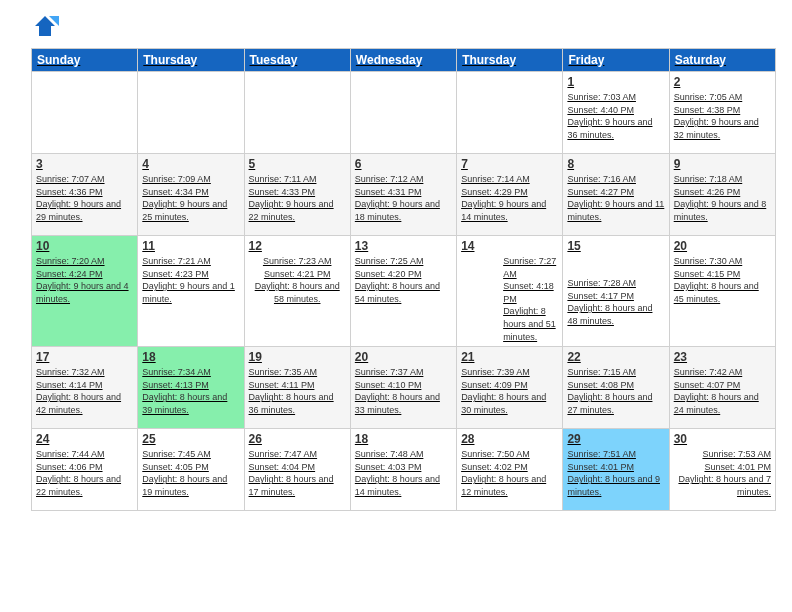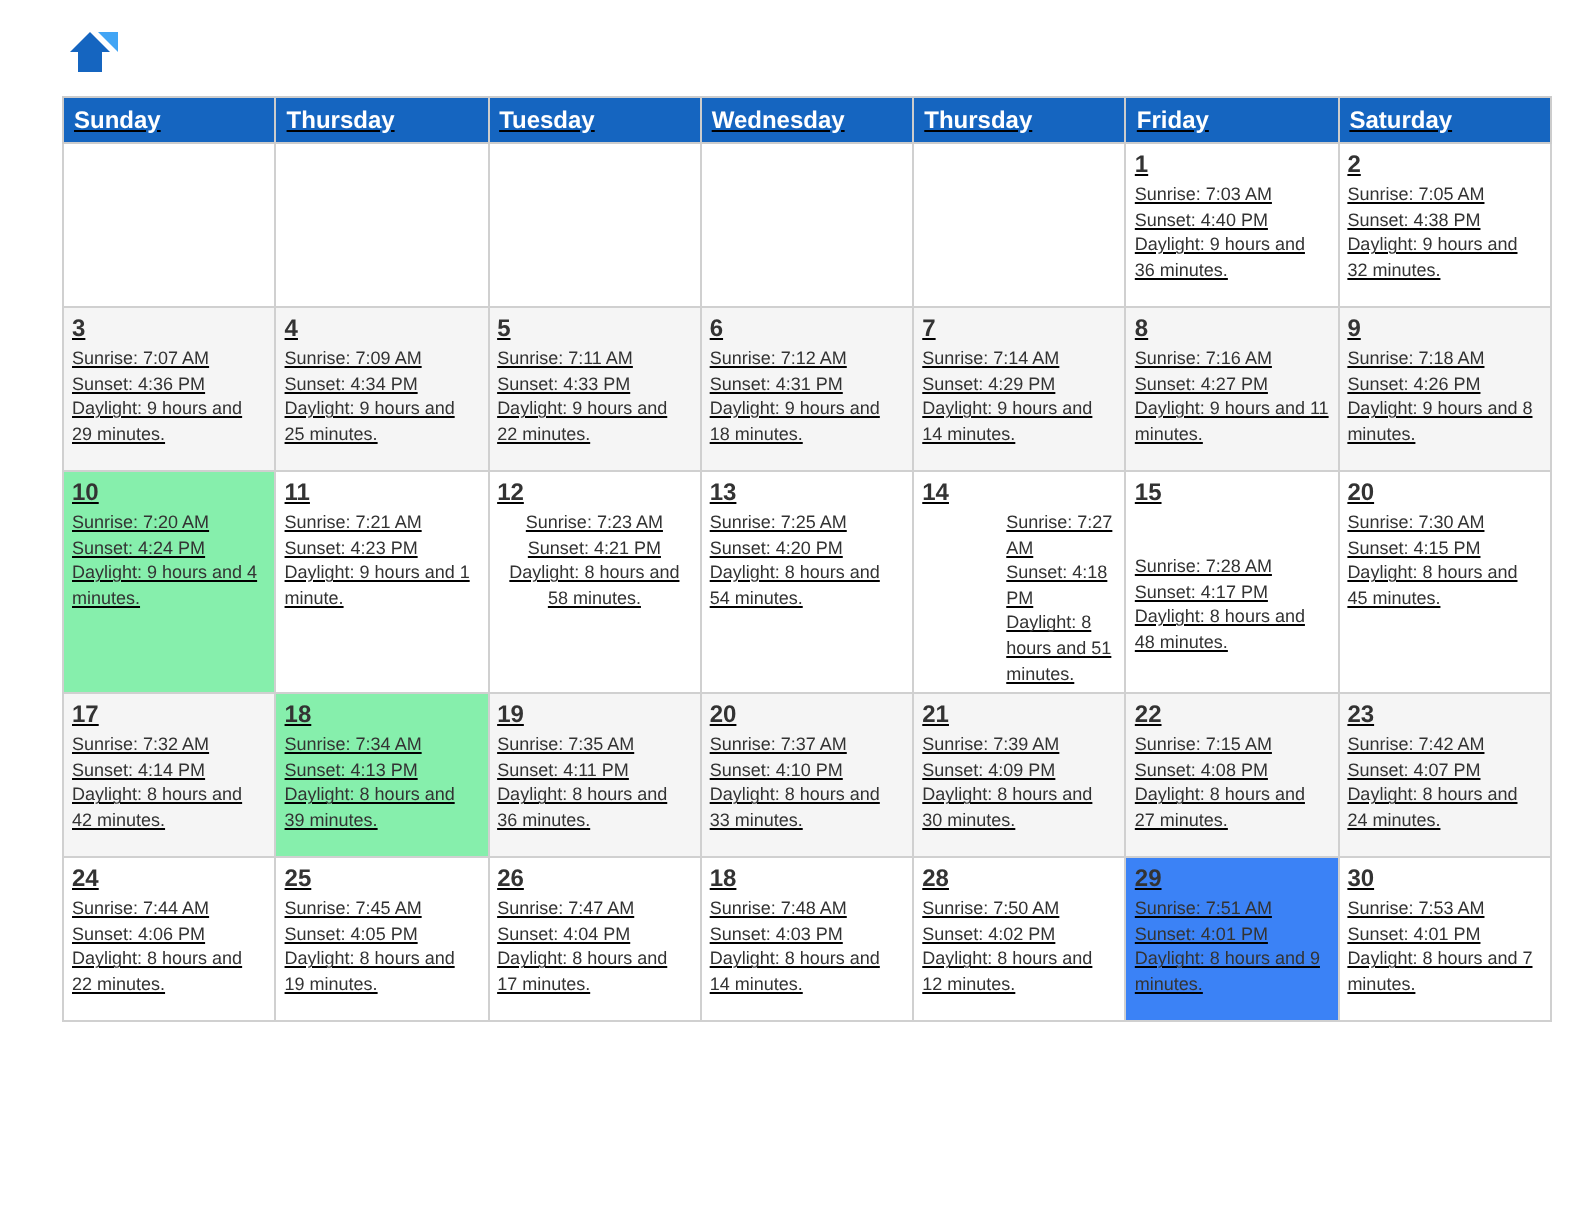--- a/index.html
+++ b/index.html
@@ -312,28 +312,28 @@
             <div class="day-info" style="white-space: pre-line;">Sunrise: 7:48 AM
 Sunset: 4:03 PM
 Daylight: 8 hours and 14 minutes.</div>
           </td>
           <td style="background: rgb(255, 255, 255);">
             <span class="day-number">28</span>
             <div class="day-info" style="white-space: pre-line;">Sunrise: 7:50 AM
 Sunset: 4:02 PM
 Daylight: 8 hours and 12 minutes.</div>
           </td>
-          <td style="background: #3b82f6;">
+          <td style="background: #7dd3fc;">
             <span class="day-number">29</span>
             <div class="day-info" style="white-space: pre-line;">Sunrise: 7:51 AM
 Sunset: 4:01 PM
 Daylight: 8 hours and 9 minutes.</div>
           </td>
           <td style="background: rgb(255, 255, 255);">
             <span class="day-number">30</span>
-            <div class="day-info" style="white-space: pre-line;">Sunrise: 7:53 AM
+            <div class="day-info" style="white-space: pre-line; text-align: right;">Sunrise: 7:53 AM
 Sunset: 4:01 PM
 Daylight: 8 hours and 7 minutes.</div>
           </td>
         </tr>
       </tbody>
   </table>
 </div>
 
 </body></html>

